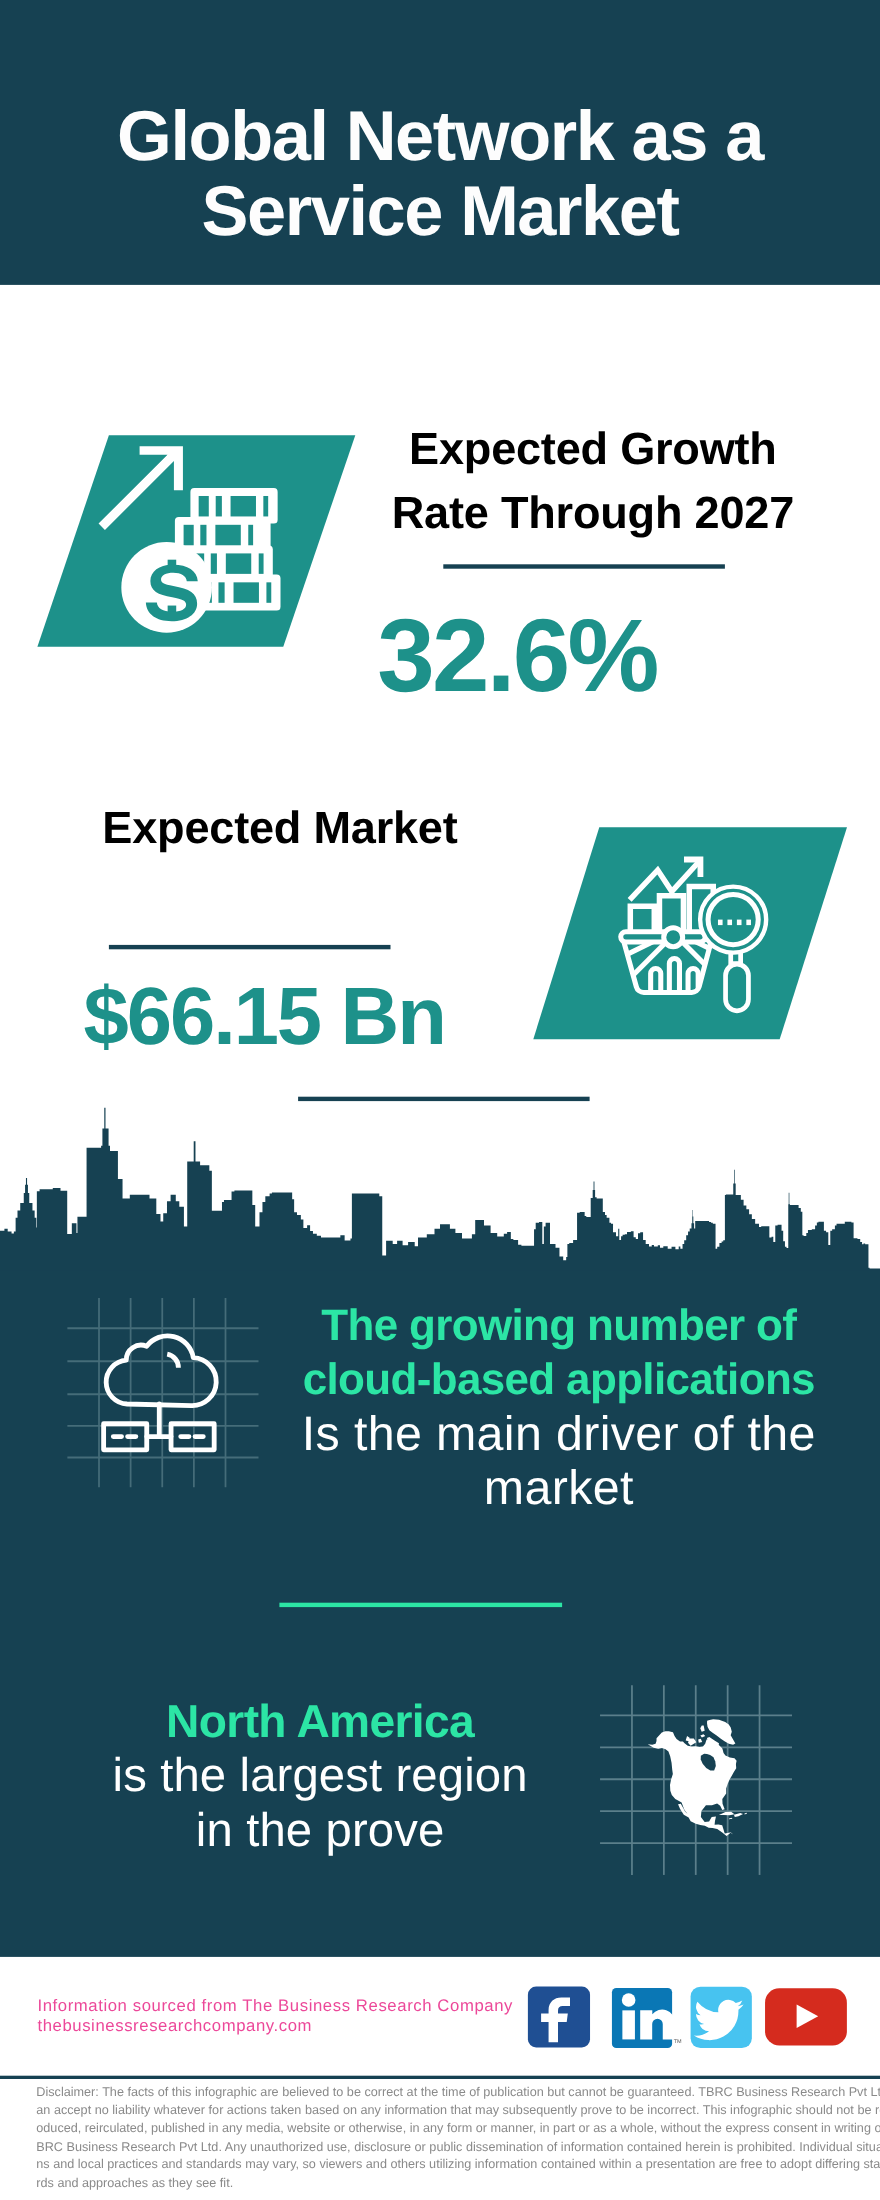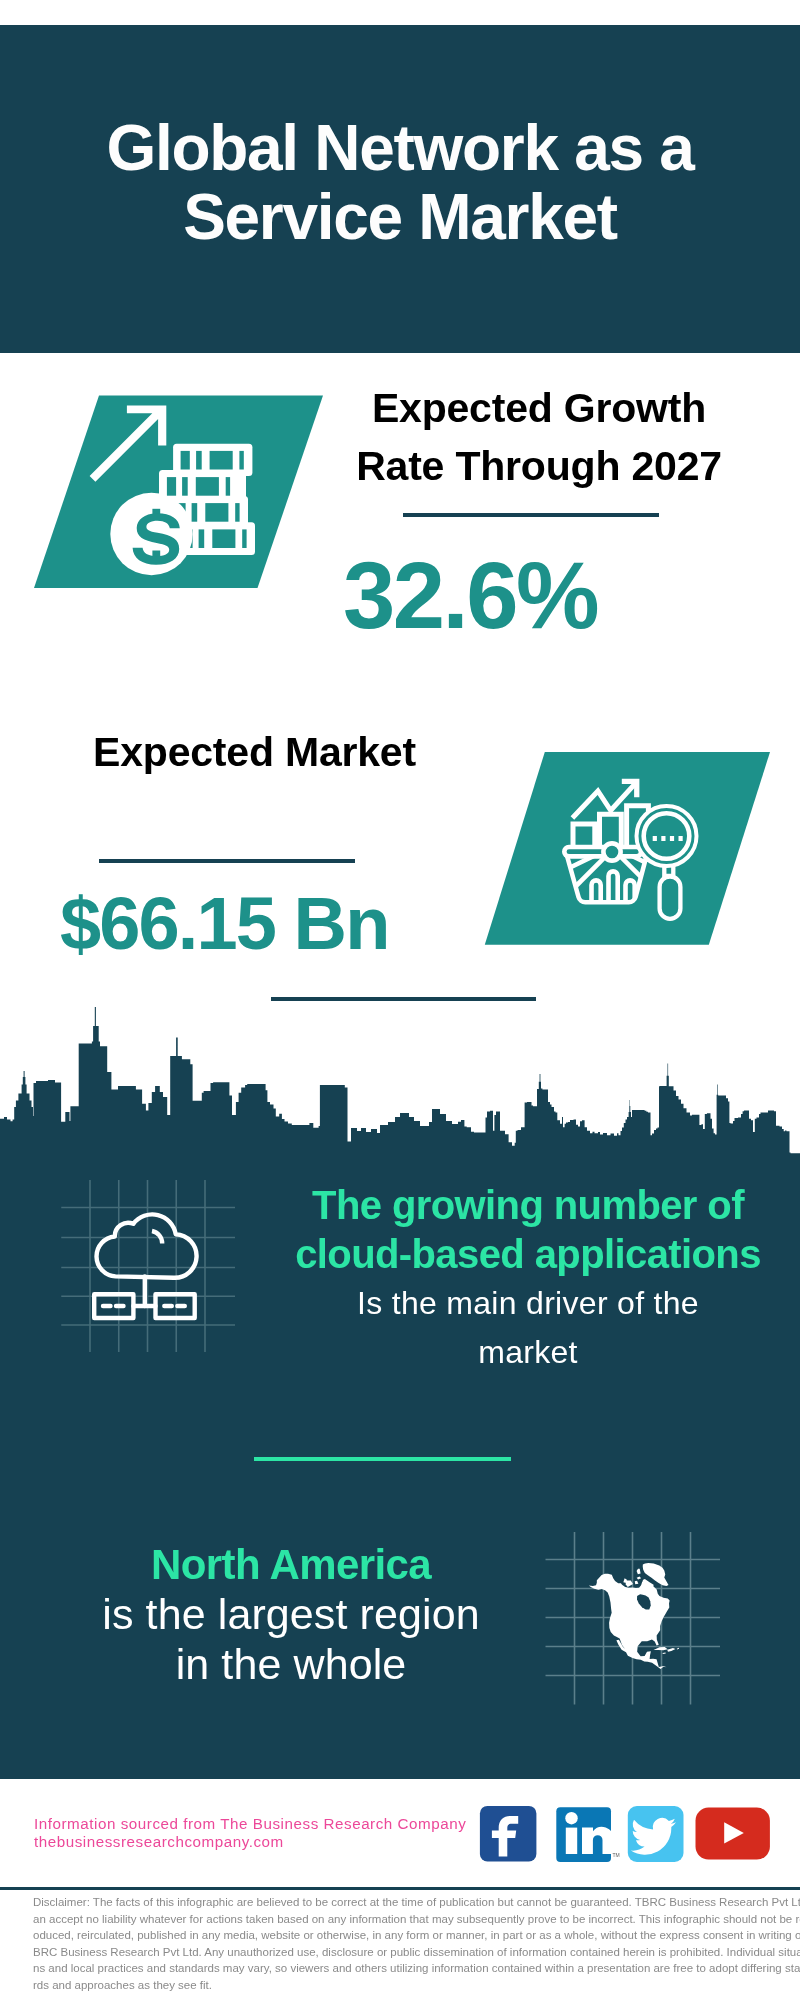--- a/index.html
+++ b/index.html
@@ -1,35 +1,35 @@
 <!DOCTYPE html>
 <html><head>
 <meta charset="utf-8">
 <style>
   html,body{margin:0;padding:0;}
   body{width:800px;height:2000px;background:#ffffff;font-family:"Liberation Sans",sans-serif;overflow:hidden;}
   .page{position:relative;width:800px;height:2000px;background:#fff;}
 
   
-  .header{position:absolute;left:0;top:0;width:800px;height:328px;background:#164152;margin-top:25px;}
+  .header{position:absolute;left:0;top:0;width:800px;height:259px;background:#164152;}
   .header-title{position:absolute;left:0;top:89px;width:800px;text-align:center;color:#fdfdfd;
     font-weight:bold;font-size:64px;line-height:69px;letter-spacing:-1.3px;}
 
   
   .stat-label{position:absolute;color:#000000;font-weight:bold;font-size:41px;line-height:58px;text-align:center;letter-spacing:-0.2px;}
   .stat-rule{position:absolute;height:4px;background:#164152;}
   .stat-value{position:absolute;color:#1d918a;font-weight:bold;text-align:left;}
 
   
   .darkband{position:absolute;left:0;top:1155px;width:800px;height:624px;background:#164152;}
   .skyline{position:absolute;left:0;top:1022px;width:800px;height:130px;display:block;}
 
   .blk{position:absolute;text-align:center;}
   .blk .hl{color:#2ce5a5;font-weight:bold;font-size:40px;line-height:49px;display:block;letter-spacing:-0.6px;}
-  .blk .rs{color:#ffffff;font-weight:normal;font-size:32px;line-height:49px;display:block;letter-spacing:0.3px;}
+  .blk .rs{color:#ffffff;font-weight:normal;font-size:44px;line-height:49px;display:block;letter-spacing:0.3px;}
   .green-rule{position:absolute;height:4px;background:#2ce5a5;}
 
   
   .src-text{position:absolute;color:#ec4899;font-size:15.2px;line-height:18px;letter-spacing:0.54px;}
   .divline{position:absolute;left:0;width:800px;height:3px;background:#164152;}
   .disclaimer{position:absolute;color:#8a8a8a;font-size:11.5px;line-height:16.5px;text-align:left;word-break:break-all;margin-left:27px;}
 </style>
 </head>
 <body>
 
@@ -148,21 +148,21 @@
           <rect x="652.7" y="836" width="4.2" height="5"></rect>
           <rect x="661.3" y="836" width="4.2" height="5"></rect>
           <rect x="669.9" y="836" width="4.2" height="5"></rect>
           <rect x="678.5" y="836" width="4.2" height="5"></rect>
         </g>
       </g>
     </svg>
   </div>
 
   <div class="stat-rule" style="left:99px;top:859px;width:256px;"></div>
-  <div class="stat-value" style="left:60px;top:887px;width:364px;font-size:74px;line-height:74px;letter-spacing:-1.9px;">$66.15 Bn</div>
+  <div class="stat-value" style="left:76px;top:887px;width:364px;font-size:74px;line-height:74px;letter-spacing:-1.9px;">$66.15 Bn</div>
 
   <div class="stat-rule" style="left:271px;top:997px;width:265px;"></div>
 
   <svg class="skyline" viewBox="0 1000 800 180" width="800" height="180" preserveAspectRatio="none" style="position:absolute;left:0;top:1000px;width:800px;height:180px;">
     <path d="M0,1180 L0,1118.8H4V1117H7V1119.6H10.5V1121.3H12.6V1119.6H14.2V1121.8V1107H15.9V1100.4H18.4V1093.6H21.6V1084.5H22.8V1077H23.6V1071H24.6V1077H25.4V1084.5H26.6V1093.6H29.5V1100.4H31.5V1107H33V1116H33.5V1083H36V1081.1H48V1080H55V1082.5H61.1V1121.8H65.3V1112H69.5V1121H70.4V1106.2H78.7V1043.5H91.9V1041.6H93.1V1026H94.8V1007H95.9V1026H98.7V1041.6H100V1046.3H107.2V1071.9H111.4V1089.5H118V1086.1H135.9V1089.5H142.1V1103.7H145.9V1110.4H148.4V1102.9H151.8V1092H155.1V1086.1H159.8V1092H163V1097H167.2V1115H170.2V1056H176.1V1037.5H177.7V1056H181.9V1059.3H190.3V1064.3H192.6V1100.7H201.8V1092.8H203.6V1091H210.5V1083.1H213.1V1082.3H229.4V1095.4H232V1115.1H235.9V1102H238.6V1092.8H241.2V1087.6H245.1V1084.9H247.2V1084.1H265.6V1090.2H267.4V1102H270V1104.6H273.5V1108.6H275.8V1116.4H279.2V1113.8H281.9V1119H284.5V1121.5H288V1123.5H291.8V1125.1H309.4V1123H313.3V1127.7H318.6V1126H319.9V1084.9H344.8V1087.6H347.5V1141.4H351V1128H357V1131H361V1128H366V1132H371V1129H377V1133H380V1125H388V1122H395V1117H400V1113H409V1117H414V1121H420V1126H429V1122H432V1109H440V1114H446V1121H452V1124H458V1121.7H461V1119.9H464.4V1126.4H466.7V1127.3H471V1131.7H474V1132.5H485.5V1117.6H487V1111.5H490V1110.8H493V1130.8H494.4V1115H496V1111.5H500V1130.8H505V1134.3H508.6V1142.2H512V1145.7H514.7V1142.7H515.8V1130.8H517.5V1129.9H521V1127.3H524.6V1102.4H527V1101.9H531.5V1105.4H533V1106.3H537V1089.1H538.8V1081.8H539.6V1074H540.4V1081.8H541V1088.4H542.4V1089.6H548V1101.9H550V1104.5H551.5V1107.1H554V1111.5H555.5V1112.4H557.3V1120.3H560V1123.8H562V1117H563V1127.3H564.6V1123.8H566V1122.6H568V1122H570V1119.9H573.5V1119.4H576V1124.7H578V1126.4H580V1121.2H582V1120.3H584.6V1127.3H587V1130.8H590V1133.2H592.5V1131.8H594.5V1133.2H598V1132.1H600V1134.4H603V1133H607V1135.3H610.5V1133.5H614V1135.7H617V1133.2H618.5V1135.3H620.5V1130.9H622V1127.4H623.8V1123H625.5V1119.5H627V1116.9H628.6V1112H629.3V1106H629.6V1100H630V1106H630.3V1112H631V1116.9H632V1109.9H644.6V1110.8H646.4V1111.7H648V1112.5H650.5V1135.3H652V1133.5H654V1130H656V1128.6H657.5V1127.4H659V1086.3H659.9V1085.9H666.6V1075.8H667.5V1063.5H668.1V1075.8H668.8V1086.3H673.5V1090.6H676V1095.9H678.5V1099.4H681V1103.8H683.5V1108.2H686.5V1112.5H690V1115.4H692V1114.7H699.4V1125H701.4V1124.3H703V1129.1H704.8V1114H706.9V1113.3H710.5V1118.8H712V1128.5H713.6V1133.3H715V1134.6H716.6V1094.8H717V1084.4H717.6V1094.8H718.2V1095.4H726V1098.2H728V1101.6H729.4V1123H730.5V1123.6H733V1120.9H734.5V1118.1H738V1117.5H741V1114H742.6V1111.3H744V1110.6H749V1118.8H751V1120.2H753V1131.9H754.8V1118.8H756.5V1117.5H759V1114H760.5V1112.6H768V1110.6H774V1111.3H776V1125.7H779.5V1126.4H782V1129.1H783.7V1131.2H785V1130.5H786.5V1131.2H789.5V1152.5H790.5V1153.2H800H800V1180Z" fill="#164152"></path>
   </svg>
   <div class="darkband"></div>
 
   <svg style="position:absolute;left:55px;top:1175px;width:185px;height:185px;" viewBox="55 1175 185 185">
     <g stroke="#456c79" stroke-width="1.6">
@@ -182,21 +182,21 @@
       <path d="M152,1231 a12.5,12.5 0 0 1 10.2,12.4" stroke-linecap="butt"></path>
       <path d="M144.8,1276.4 V1306"></path>
       <path d="M144.8,1306 H133.4 M144.8,1306 H155.5"></path>
       <rect x="94.2" y="1294.3" width="39.2" height="23.7"></rect>
       <rect x="155.5" y="1294.3" width="39.2" height="23.7"></rect>
       <path d="M103,1306 h7.5 M116,1306 h7.5"></path>
       <path d="M164.3,1306 h7.5 M177.3,1306 h7.5"></path>
     </g>
   </svg>
 
-  <div class="blk" style="left:272px;top:1181px;width:512px;">
+  <div class="blk" style="left:252px;top:1181px;width:512px;">
     <span class="hl">The growing number of</span>
     <span class="hl">cloud-based applications</span>
     <span class="rs">Is the main driver of the</span>
     <span class="rs">market</span>
   </div>
   <div class="green-rule" style="left:254px;top:1457px;width:257px;"></div>
 
   <svg style="position:absolute;left:540px;top:1525px;width:190px;height:185px;" viewBox="540 1525 190 185">
     <g stroke="#5b7f8b" stroke-width="1.6">
       <line x1="574.5" y1="1532" x2="574.5" y2="1704.5"></line>
@@ -210,21 +210,21 @@
       <line x1="545.5" y1="1646.5" x2="720" y2="1646.5"></line>
       <line x1="545.5" y1="1675.5" x2="720" y2="1675.5"></line>
     </g>
     <path d="M601.63,1574.97 L604.91,1573.84 L608.03,1573.78 L611.8,1574.79 L613.23,1578.18 L615.06,1580.98 L618.2,1583.14 L620.89,1583.15 L622.05,1584.63 L625.2,1586.98 L628.74,1587.64 L632.36,1587.56 L635.97,1588.07 L639.04,1587.64 L641.09,1585.23 L642.3,1581.43 L644.41,1580 L648.39,1582.02 L653.05,1585.88 L656.7,1589.47 L657.78,1593.72 L659.49,1596.01 L663.55,1597.77 L667.72,1598.48 L669.64,1600.62 L669.02,1603.59 L669.29,1607.58 L667.01,1611.22 L665.29,1614.37 L663.36,1617.47 L661.57,1621.57 L660.15,1626 L660.17,1630.35 L656.65,1635.56 L656.86,1639.76 L658.77,1644.67 L656.59,1645.42 L654.7,1641.62 L651.93,1639.62 L647.24,1641.16 L641.76,1641.17 L637.67,1646.32 L637.16,1651.77 L640.62,1656.36 L644.64,1655.94 L646.99,1651.77 L650.89,1651.26 L649.99,1655.48 L649.62,1658.92 L653.04,1658.71 L656.55,1659.22 L658.84,1666.91 L663.74,1665.91 L666.57,1667.68 L664.48,1666.01 L660.51,1669 L656.6,1665.96 L652.03,1662.64 L647.77,1661.82 L644.28,1661.48 L640.75,1659.71 L636.62,1659.19 L632.53,1657.88 L627.86,1655.72 L626.02,1652.23 L621.61,1649.81 L618.29,1644.59 L616.39,1640.13 L618.87,1639.83 L621.46,1644.31 L622.52,1646.48 L624.91,1648.75 L622.02,1645.06 L619.63,1638.55 L616.85,1637 L613.89,1635.46 L610.73,1631.91 L609.37,1627.96 L609.09,1622.81 L610,1617.97 L611.67,1612.64 L611.12,1608.76 L610.5,1602.51 L609.24,1596.51 L607.67,1592.38 L605.05,1590.28 L601.8,1588.99 L598.32,1589.76 L594.27,1588.77 L590.8,1586.93 L588.89,1585.58 L592.91,1586.07 L595.99,1585.22 L596.82,1582.76 L596.84,1580.31 L599.34,1577.43 Z M642.84,1564.4 L645.01,1563.56 L648.38,1563 L653.65,1563.49 L659.29,1565.49 L662.5,1567.73 L664.29,1570.5 L665.27,1574.43 L664.26,1577.55 L668.52,1584.96 L666.42,1586.07 L662.63,1585.23 L658.64,1582.96 L655,1580.39 L651.49,1577.71 L647.83,1575.13 L644.85,1572.92 L643.23,1569.84 L642.74,1566.66 Z M642.62,1579.91 L644.85,1579.09 L649.57,1582.2 L653.6,1584.76 L653.3,1587.35 L648.52,1586.51 L644.33,1584.38 Z M626.7,1580.36 L630.75,1580.42 L632.99,1583.94 L627.8,1587.09 L625.49,1584.25 Z M636.6,1571.08 L637.99,1568.68 L639.72,1568.71 L640.62,1573.44 L637.88,1574.21 Z M624.6,1578.28 L626.91,1579.71 L626.32,1583.06 L623.34,1582.18 Z M636.66,1577.77 L639.52,1576.58 L641.17,1578.23 L638.07,1579.6 Z M634.7,1581.25 L637.07,1580.69 L638.38,1583.64 L635.26,1584.32 Z M653.51,1650.03 L659.5,1647.3 L664.68,1646.97 L667.69,1649.22 L663.32,1650.16 L657.98,1650.01 Z M667.27,1649.77 L672.95,1648.09 L675.51,1649.04 L671.35,1651.07 L667.97,1651.83 Z M676.78,1648.7 L678.89,1647.87 L679.11,1648.66 L676.99,1649.5 Z M662.65,1653.12 L665.52,1652.52 L665.7,1653.45 L662.78,1653.92 Z" fill="#ffffff"></path>
     <path d="M637.12,1596.05 L640.11,1594.37 L642.72,1594.64 L645.55,1595.43 L648.62,1597.47 L650.25,1601.32 L650.74,1605.52 L649.23,1609.5 L645.74,1609.52 L642.01,1607.3 L638.8,1603.48 L637.02,1599.48 Z" fill="#164152"></path>
   </svg>
 
   <div class="blk" style="left:43px;top:1540px;width:496px;font-size:0;">
     <span class="hl" style="font-size:42px;line-height:49px;">North America</span>
     <span class="rs" style="font-size:43px;line-height:50px;letter-spacing:0.1px;">is the largest region</span>
-    <span class="rs" style="font-size:43px;line-height:50px;letter-spacing:0.1px;">in the whole</span>
+    <span class="rs" style="font-size:43px;line-height:50px;letter-spacing:0.1px;">in the prove</span>
   </div>
 
   <div class="src-text" style="left:34px;top:1815px;width:455px;white-space:nowrap;">
     <div>Information sourced from The Business Research Company</div>
     <div>thebusinessresearchcompany.com</div>
   </div>
 
   <svg style="position:absolute;left:475px;top:1800px;width:305px;height:70px;" viewBox="475 1800 305 70">
     <g>
       <rect x="479.9" y="1805.9" width="56.5" height="55.5" rx="7.5" fill="#1f4f93"></rect>

